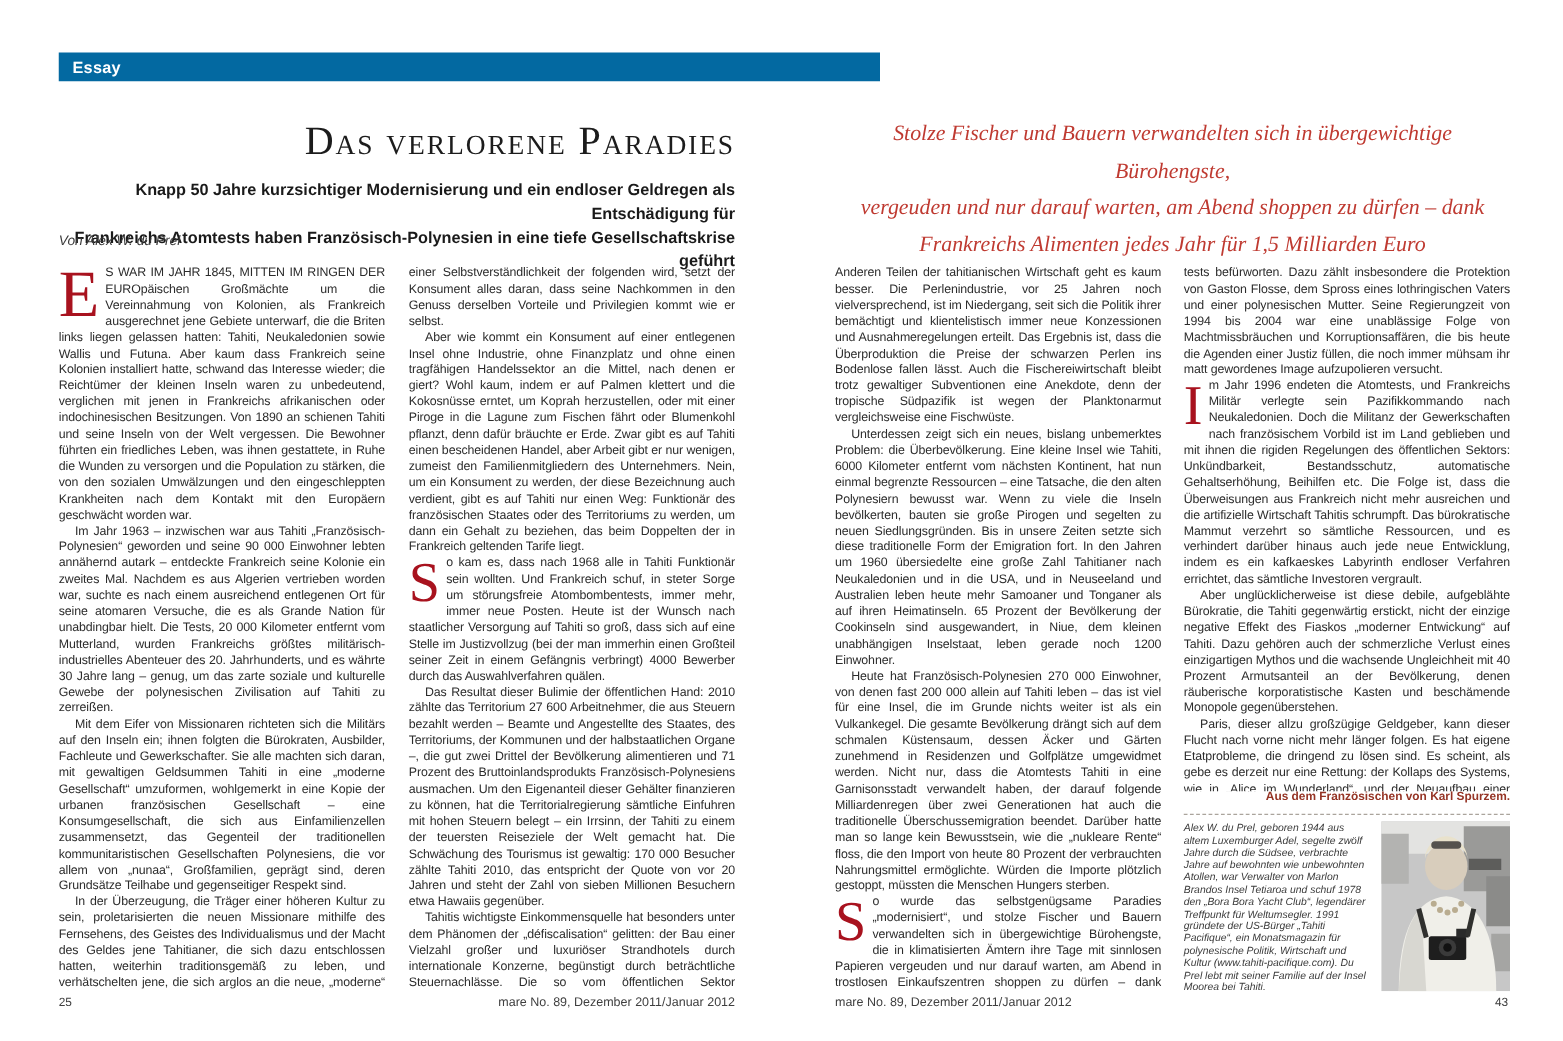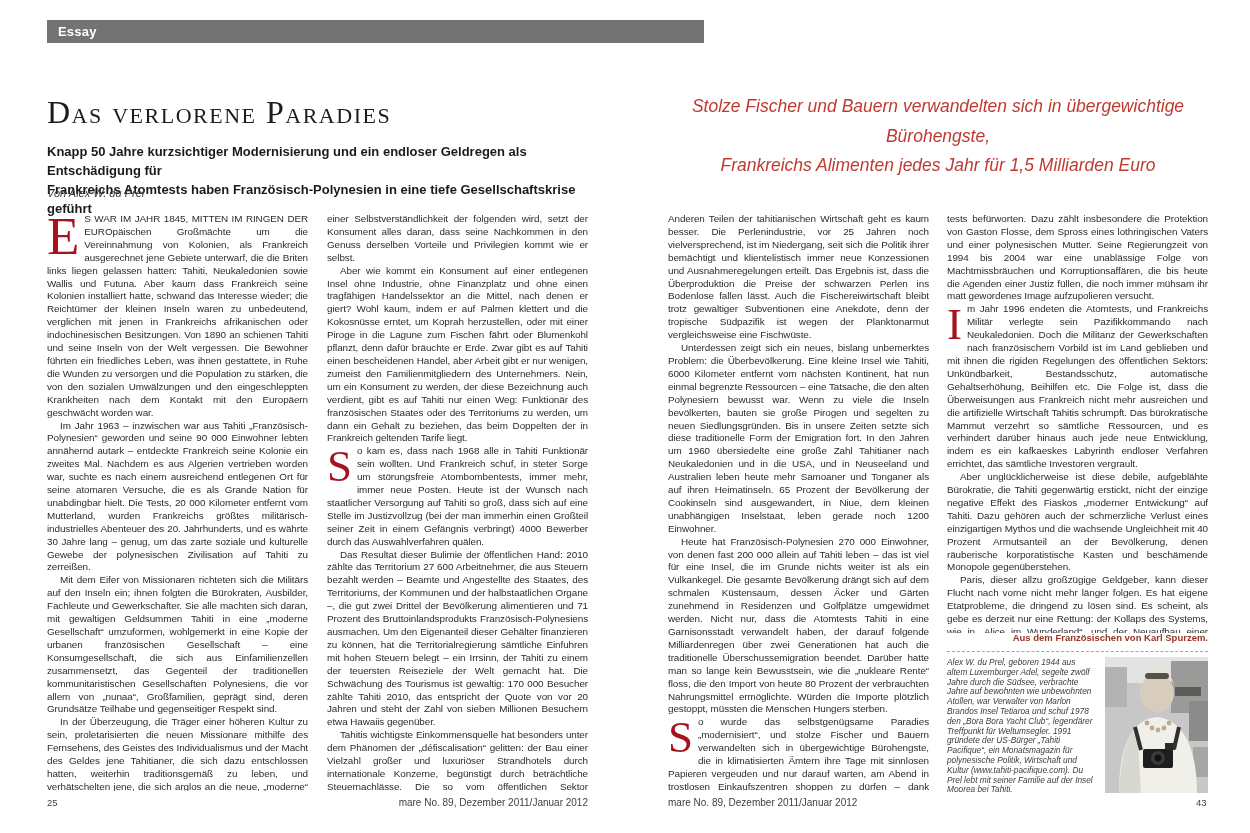--- a/index.html
+++ b/index.html
@@ -1,30 +1,30 @@
 <!DOCTYPE html>
 <html lang="de"><head>
 <meta charset="utf-8">
 <style>
   html,body{margin:0;padding:0;background:#e9e9e9;}
   .spread{position:relative;width:1250px;height:833px;background:#ffffff;overflow:hidden;
           font-family:"Liberation Sans",sans-serif;color:#2b2b2b;}
   
-  .essay-bar{position:absolute;left:47px;top:20px;width:657px;height:23px;background:#737373;}
+  .essay-bar{position:absolute;left:47px;top:42px;width:657px;height:23px;background:#0369a1;}
   .essay-bar span{display:inline-block;padding:4px 0 0 11px;color:#ffffff;font-size:13px;
           font-weight:bold;letter-spacing:.2px;}
   
-  .head-wrap{position:absolute;left:47px;top:94px;width:541px;text-align:left;}
+  .head-wrap{position:absolute;left:47px;top:94px;width:541px;text-align:right;}
   .title{font-family:"Liberation Serif",serif;font-variant:small-caps;font-size:32px;
          letter-spacing:1.5px;color:#1c1c1c;font-weight:500;}
   .subtitle{margin-top:11px;font-size:13px;font-weight:bold;line-height:19px;color:#1a1a1a;}
   .byline{position:absolute;left:47px;top:187px;font-style:italic;font-size:11px;color:#3a3a3a;}
   
   .pullquote{position:absolute;left:668px;top:92px;width:540px;text-align:center;
-         font-family:Liberation Sans, sans-serif;font-style:italic;font-size:17.5px;
+         font-family:Liberation Serif, serif;font-style:italic;font-size:17.5px;
          line-height:29.5px;color:#bf3a31;}
   
   .col{position:absolute;top:213px;width:261px;text-align:justify;font-size:9.9px;
        line-height:12.9px;letter-spacing:-0.08px;color:#2b2b2b;}
   .col.clip{height:578px;overflow:hidden;}
   #col1{left:47px}#col2{left:327px}#col3{left:668px}
   #col4{left:947px;height:420px;overflow:hidden;}
   .col p{margin:0;text-indent:13px;}
   .col p.noind{text-indent:0;}
   .dropcap{float:left;font-family:"Liberation Serif",serif;color:#a8121e;font-size:45px;
@@ -57,20 +57,21 @@
     <div class="title">Das verlorene Paradies</div>
     <div class="subtitle">
       <div>Knapp 50 Jahre kurzsichtiger Modernisierung und ein endloser Geldregen als Entschädigung für</div>
       <div>Frankreichs Atomtests haben Französisch-Polynesien in eine tiefe Gesellschaftskrise geführt</div>
     </div>
   </div>
   <div class="byline">Von Alex W. du Prel</div>
 
   <div class="pullquote">
     <div>Stolze Fischer und Bauern verwandelten sich in übergewichtige Bürohengste,</div>
+    <div>vergeuden und nur darauf warten, am Abend shoppen zu dürfen – dank</div>
     <div>Frankreichs Alimenten jedes Jahr für 1,5 Milliarden Euro</div>
   </div>
 
   <div id="col1" class="col clip">
     <p class="noind"><span class="dropcap tall">E</span><span>S WAR IM JAHR 1845, MITTEN IM RINGEN DER EUROpäischen Großmächte um die Vereinnahmung von Kolonien, als Frankreich ausgerechnet jene Gebiete unterwarf, die die Briten links liegen gelassen hatten: Tahiti, Neukaledonien sowie Wallis und Futuna. Aber kaum dass Frankreich seine Kolonien installiert hatte, schwand das Interesse wieder; die Reichtümer der kleinen Inseln waren zu unbedeutend, verglichen mit jenen in Frankreichs afrikanischen oder indochinesischen Besitzungen. Von 1890 an schienen Tahiti und seine Inseln von der Welt vergessen. Die Bewohner führten ein friedliches Leben, was ihnen gestattete, in Ruhe die Wunden zu versorgen und die Population zu stärken, die von den sozialen Umwälzungen und den eingeschleppten Krankheiten nach dem Kontakt mit den Europäern geschwächt worden war.</span></p>
     <p>Im Jahr 1963 – inzwischen war aus Tahiti „Französisch-Polynesien“ geworden und seine 90 000 Einwohner lebten annähernd autark – entdeckte Frankreich seine Kolonie ein zweites Mal. Nachdem es aus Algerien vertrieben worden war, suchte es nach einem ausreichend entlegenen Ort für seine atomaren Versuche, die es als Grande Nation für unabdingbar hielt. Die Tests, 20 000 Kilometer entfernt vom Mutterland, wurden Frankreichs größtes militärisch-industrielles Abenteuer des 20. Jahrhunderts, und es währte 30 Jahre lang – genug, um das zarte soziale und kulturelle Gewebe der polynesischen Zivilisation auf Tahiti zu zerreißen.</p>
     <p>Mit dem Eifer von Missionaren richteten sich die Militärs auf den Inseln ein; ihnen folgten die Bürokraten, Ausbilder, Fachleute und Gewerkschafter. Sie alle machten sich daran, mit gewaltigen Geldsummen Tahiti in eine „moderne Gesellschaft“ umzuformen, wohlgemerkt in eine Kopie der urbanen französischen Gesellschaft – eine Konsumgesellschaft, die sich aus Einfamilienzellen zusammensetzt, das Gegenteil der traditionellen kommunitaristischen Gesellschaften Polynesiens, die vor allem von „nunaa“, Großfamilien, geprägt sind, deren Grundsätze Teilhabe und gegenseitiger Respekt sind.</p>
     <p>In der Überzeugung, die Träger einer höheren Kultur zu sein, proletarisierten die neuen Missionare mithilfe des Fernsehens, des Geistes des Individualismus und der Macht des Geldes jene Tahitianer, die sich dazu entschlossen hatten, weiterhin traditionsgemäß zu leben, und verhätschelten jene, die sich arglos an die neue, „moderne“ Ordnung assimilierten.</p>
 
   </div>

